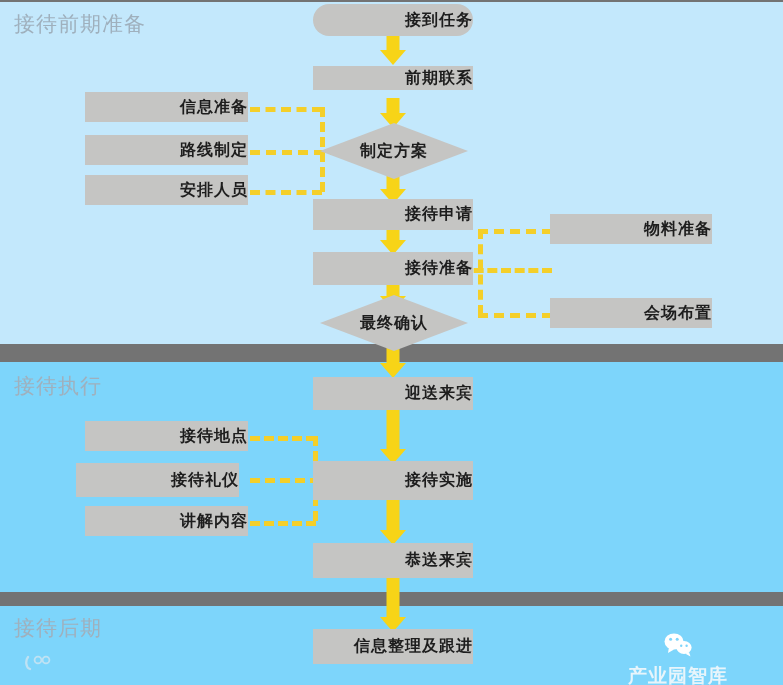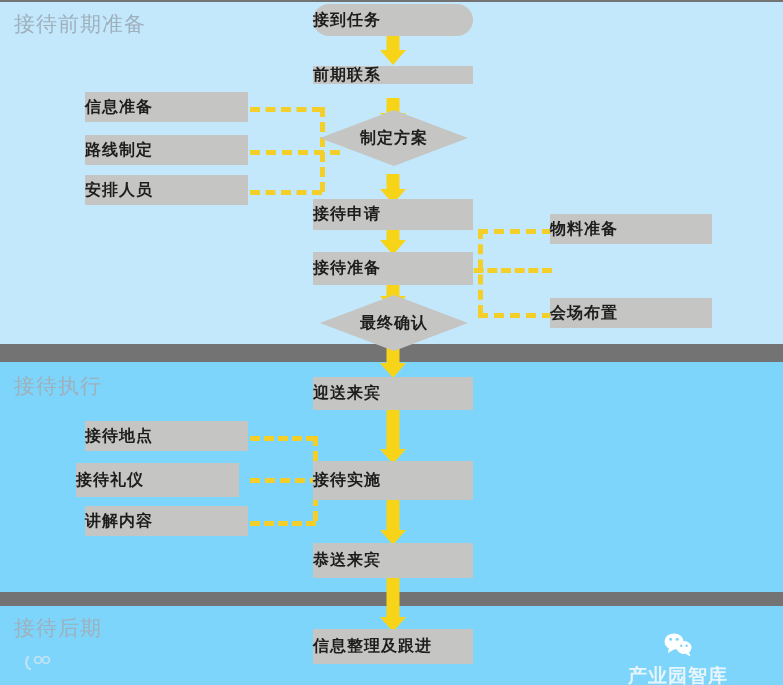--- a/index.html
+++ b/index.html
@@ -38,21 +38,21 @@
 
   
   .node {
     position: absolute;
     background: #c5c5c3;
     color: #1d1d1d;
     font-size: 16px;
     font-weight: bold;
     display: flex;
     align-items: center;
-    justify-content: flex-start;
+    justify-content: flex-end;
     white-space: nowrap;
     letter-spacing: 1px;
   }
   .node.terminator { border-radius: 18px; }
 
   
   .diamond {
     position: absolute;
     display: flex;
     align-items: center;
@@ -197,25 +197,25 @@
 
   <div class="dash-v" style="left:313px; top:436px; height:85px;"></div>
   <div class="dash-h" style="left:250px; top:436px; width:66px;"></div>
   <div class="dash-h" style="left:250px; top:478px; width:85px;"></div>
   <div class="dash-h" style="left:250px; top:521px; width:66px;"></div>
 
   <div class="node terminator" style="left:313px; top:4px; width:160px; height:32px;">
     <span>接到任务</span>
   </div>
 
-  <div class="node" style="left:313px; top:66px; width:160px; height:18px;">
+  <div class="node" style="left:313px; top:66px; width:160px; height:24px;">
     <span>前期联系</span>
   </div>
 
-  <div class="diamond" style="left:320px; top:110px; width:148px; height:56px;">
+  <div class="diamond" style="left:320px; top:123px; width:148px; height:56px;">
     <div class="dshape"></div>
     <div class="dlabel">制定方案</div>
   </div>
 
   <div class="node" style="left:313px; top:199px; width:160px; height:31px;">
     <span>接待申请</span>
   </div>
 
   <div class="node" style="left:313px; top:252px; width:160px; height:33px;">
     <span>接待准备</span>

